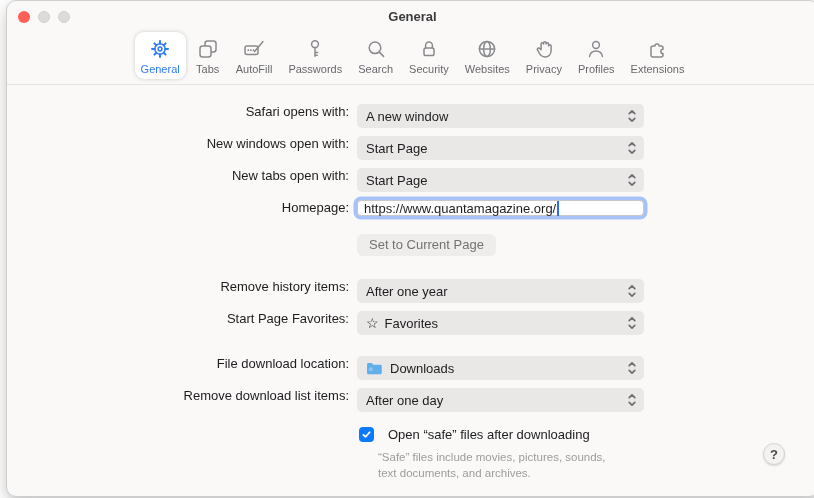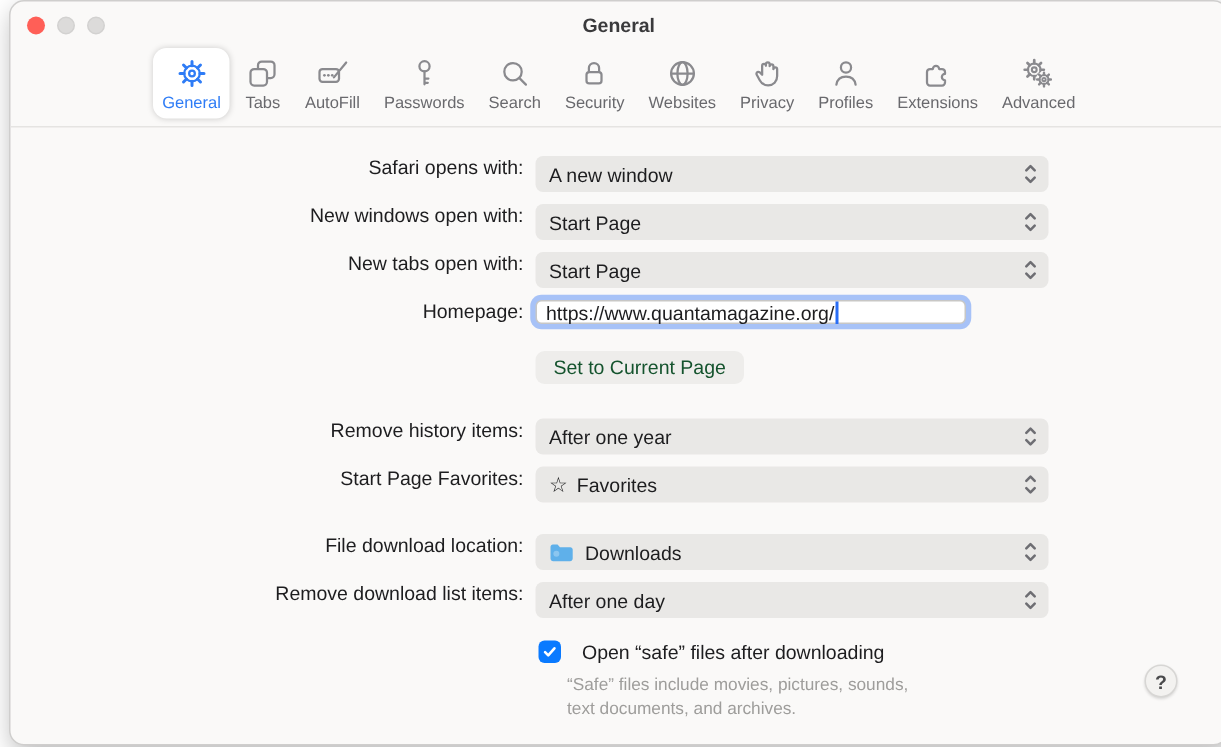--- a/index.html
+++ b/index.html
@@ -25,30 +25,30 @@
   .selected .ic{stroke:#2e7cf6;}
   .selected .ic-teeth{stroke:#2e7cf6;}
   .ic-fill{fill:#8a8a8e;stroke:none;}
   .ic-bg{fill:#faf9f8;}
   
   .content{position:relative;height:408px;}
   .sec1{padding-top:19px;}
   .row{display:flex;align-items:flex-start;height:24px;margin-bottom:8px;}
   .row.last{margin-bottom:0;}
   .row-label{width:350px;padding-right:8px;box-sizing:border-box;text-align:right;font-size:13px;color:#1d1d1f;white-space:nowrap;}
-  .select{width:342px;height:24px;background:#e9e8e6;border-radius:5px;display:flex;align-items:center;padding:0 7px 0 9px;box-sizing:border-box;font-size:13px;color:#1d1d1f;cursor:default;}
+  .select{width:287px;height:24px;background:#e9e8e6;border-radius:5px;display:flex;align-items:center;padding:0 7px 0 9px;box-sizing:border-box;font-size:13px;color:#1d1d1f;cursor:default;}
   .select .val{flex:1;white-space:nowrap;overflow:hidden;display:flex;align-items:center;gap:4px;}
   .chev{width:10px;height:16px;flex:0 0 auto;}
   .chev path{stroke:#6e6e73;stroke-width:1.7;fill:none;stroke-linecap:round;stroke-linejoin:round;}
   .star{font-size:14px;color:#1d1d1f;margin-right:2px;}
   .folder{width:17px;height:13px;margin-right:3px;flex:0 0 auto;}
   .textfield{width:287px;height:16px;background:#ffffff;border:1px solid #c8c7c5;border-radius:4px;box-shadow:0 0 0 3.5px rgba(99,150,246,.55);display:flex;align-items:center;padding:0 6px;box-sizing:border-box;font-size:13px;color:#1d1d1f;}
   .caret{width:2px;height:15px;background:#2a6ef5;margin-left:1px;}
   .btnrow{margin:10px 0 0 350px;height:22px;}
-  .btn-disabled{display:inline-block;background:#eeedeb;color:#14532d;font-size:13px;border-radius:6px;padding:0 12px;height:22px;line-height:22px;}
+  .btn-disabled{display:inline-block;background:#eeedeb;color:#737373;font-size:13px;border-radius:6px;padding:0 12px;height:22px;line-height:22px;}
   .sec2{margin-top:23px;}
   .sec3{margin-top:21px;}
   .cbrow{margin:14px 0 0 352px;display:flex;align-items:center;gap:14px;height:16px;}
   .checkbox{width:15px;height:15px;border-radius:4px;background:#0a7aff;display:flex;align-items:center;justify-content:center;flex:0 0 auto;}
   .checkbox svg{display:block;}
   .cb-label{font-size:13px;color:#1d1d1f;white-space:nowrap;}
   .note{margin:7px 0 0 371px;font-size:11.5px;line-height:1.4;color:#9e9d9b;width:238px;}
   .help{position:absolute;right:33px;bottom:28px;width:22px;height:22px;border-radius:50%;background:#f3f2f0;border:1px solid #d7d6d4;box-shadow:0 1px 2px rgba(0,0,0,.14);font-size:13px;font-weight:bold;color:#4a4a4c;display:flex;align-items:center;justify-content:center;box-sizing:border-box;cursor:default;}
 </style>
 </head>
@@ -163,34 +163,20 @@
 
     <div class="tb-item">
       <span class="tb-icon">
         <svg viewBox="0 0 24 24" width="24" height="24">
           <path class="ic" d="M5 18 v-7 a2 2 0 0 1 2-2 h1.9 a2.1 2.1 0 1 1 4.2 0 H15 a2 2 0 0 1 2 2 v1.3 a2.1 2.1 0 1 0 0 4.2 V18 a2 2 0 0 1 -2 2 H7 a2 2 0 0 1 -2 -2 z"></path>
         </svg>
       </span>
       <span class="tb-label">Extensions</span>
     </div>
 
-    <div class="tb-item">
-      <span class="tb-icon">
-        <svg viewBox="0 0 24 24" width="24" height="24">
-          <path class="ic-teeth" style="stroke-width:1.8" d="M13.7 9.5 L15.9 9.5 M12.47 12.47 L14.03 14.03 M9.5 13.7 L9.5 15.9 M6.53 12.47 L4.97 14.03 M5.3 9.5 L3.1 9.5 M6.53 6.53 L4.97 4.97 M9.5 5.3 L9.5 3.1 M12.47 6.53 L14.03 4.97"></path>
-          <circle class="ic" style="stroke-width:1.4" cx="9.5" cy="9.5" r="4.2"></circle>
-          <circle class="ic" style="stroke-width:1.4" cx="9.5" cy="9.5" r="1.6"></circle>
-          <circle class="ic-bg" cx="16" cy="16" r="5.4" style="stroke:none"></circle>
-          <path class="ic-teeth" style="stroke-width:1.6" d="M19 16 L20.6 16 M18.12 18.12 L19.25 19.25 M16 19 L16 20.6 M13.88 18.12 L12.75 19.25 M13 16 L11.4 16 M13.88 13.88 L12.75 12.75 M16 13 L16 11.4 M18.12 13.88 L19.25 12.75"></path>
-          <circle class="ic" style="stroke-width:1.3" cx="16" cy="16" r="3"></circle>
-          <circle class="ic" style="stroke-width:1.3" cx="16" cy="16" r="1.1"></circle>
-        </svg>
-      </span>
-      <span class="tb-label">Advanced</span>
-    </div>
 
   </div>
 
   <div class="content">
 
     <div class="sec1">
       <div class="row">
         <span class="row-label">Safari opens with:</span>
         <div class="select">
           <span class="val">A new window</span>

